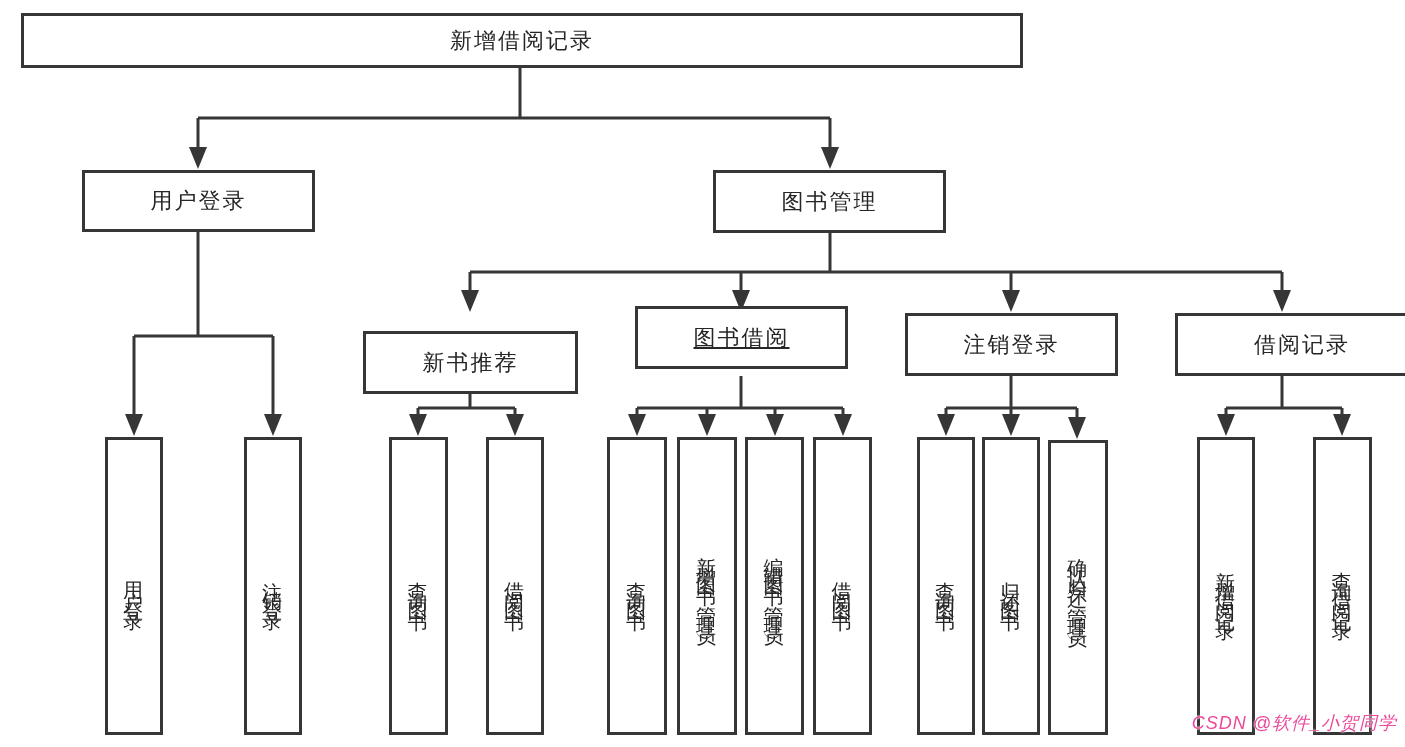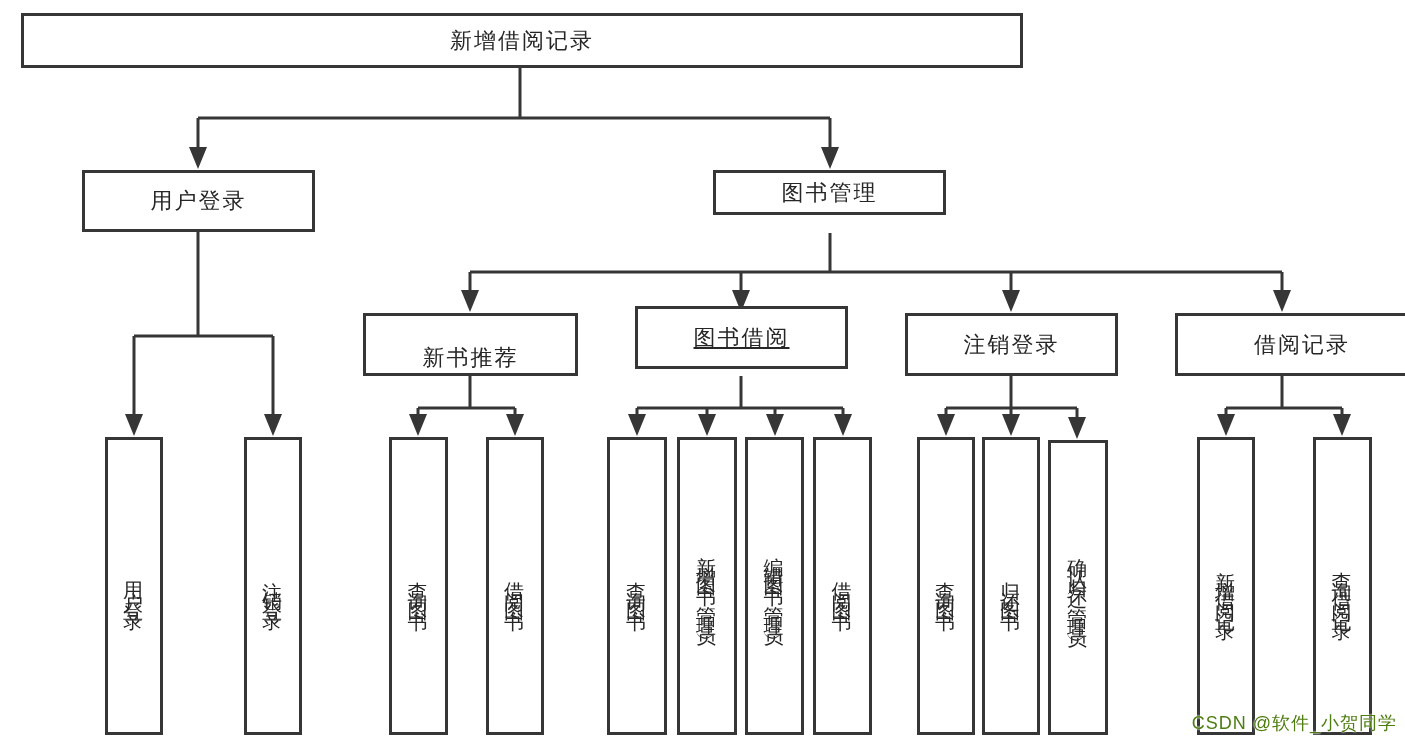--- a/index.html
+++ b/index.html
@@ -49,25 +49,26 @@
     font-size: 20px;
     letter-spacing: 10px;
     color: #262626;
     white-space: nowrap;
   }
   .watermark {
     position: absolute;
     right: 8px;
     bottom: 12px;
     font-size: 18px;
-    color: #4d7c0f;
+    color: #ec4899;
     letter-spacing: 1px;
     text-shadow: 0 0 2px #ffffff, 0 0 2px #ffffff;
     z-index: 5;
     white-space: nowrap;
+    font-style: italic;
   }
 </style>
 </head>
 <body>
 
 <div class="canvas">
 
   <svg class="lines" viewBox="0 0 1405 747" xmlns="http://www.w3.org/2000/svg">
     <path fill="none" stroke="#363636" stroke-width="3" d="
       M520 68 V118 M198 118 H830 M198 118 V153 M830 118 V153
@@ -91,25 +92,25 @@
       M1217 414 L1235 414 L1226 436 Z  M1333 414 L1351 414 L1342 436 Z"></path>
   </svg>
 
   <div class="hnode" style="left:21px; top:13px; width:1002px; height:55px;">
     <span>新增借阅记录</span>
   </div>
 
   <div class="hnode" style="left:82px; top:170px; width:233px; height:62px;">
     <span>用户登录</span>
   </div>
-  <div class="hnode" style="left:713px; top:170px; width:233px; height:45px;">
+  <div class="hnode" style="left:713px; top:170px; width:233px; height:63px;">
     <span>图书管理</span>
   </div>
 
-  <div class="hnode" style="left:363px; top:313px; width:215px; height:63px;align-items:flex-end;">
+  <div class="hnode" style="left:363px; top:331px; width:215px; height:63px;">
     <span>新书推荐</span>
   </div>
   <div class="hnode" style="left:635px; top:306px; width:213px; height:63px;text-decoration:underline;">
     <span>图书借阅</span>
   </div>
   <div class="hnode" style="left:905px; top:313px; width:213px; height:63px;">
     <span>注销登录</span>
   </div>
   <div class="hnode" style="left:1175px; top:313px; width:254px; height:63px;">
     <span>借阅记录</span>

